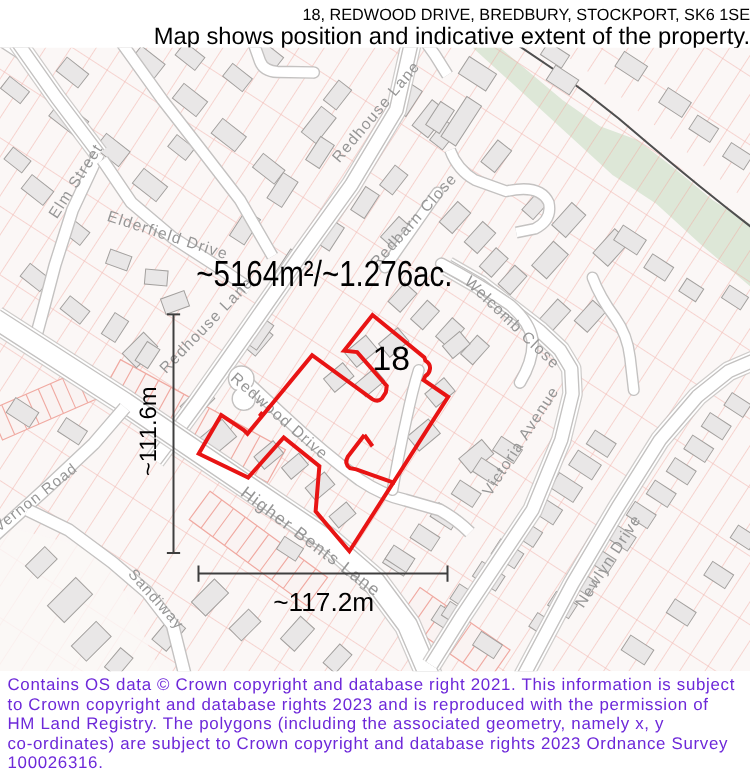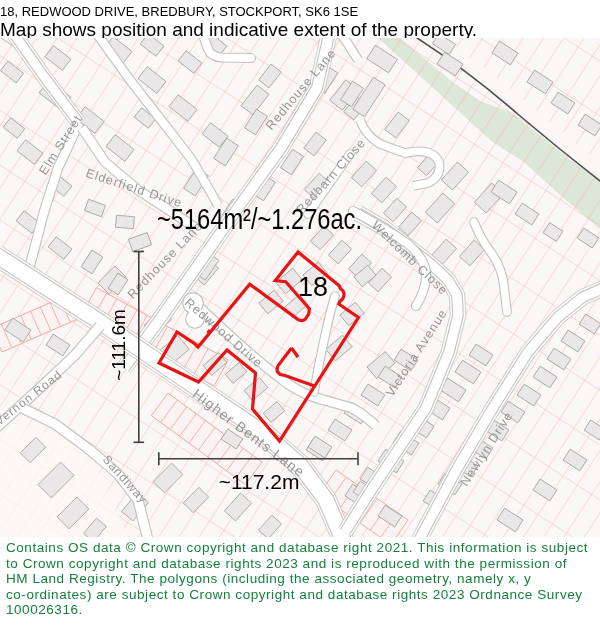--- a/index.html
+++ b/index.html
@@ -1,16 +1,16 @@
 <!DOCTYPE html>
 <html><head><meta charset="utf-8"><style>
 html,body{margin:0;padding:0;width:600px;height:625px;background:#fff;overflow:hidden;}
 body{font-family:"Liberation Sans",sans-serif;position:relative;}
-.hdr{position:absolute;left:0;width:600px;text-align:left;color:#000;}
-.ftr{position:absolute;left:6px;width:594px;color:#15803d;font-size:13.5px;letter-spacing:0.55px;line-height:15.6px;white-space:nowrap;}
+.hdr{position:absolute;left:0;width:600px;text-align:right;color:#000;}
+.ftr{position:absolute;left:6px;width:594px;color:#6d28d9;font-size:13.5px;letter-spacing:0.55px;line-height:15.6px;white-space:nowrap;}
 </style></head>
 <body>
 
 <div class="hdr" style="top:4px;font-size:13px;">18, REDWOOD DRIVE, BREDBURY, STOCKPORT, SK6 1SE</div>
 
 <div class="hdr" style="top:19px;font-size:19px;">Map shows position and indicative extent of the property.</div>
 <svg width="600" height="499" viewBox="0 38 600 499" style="position:absolute;top:38px;left:0" font-family="Liberation Sans, sans-serif">
 
 <rect x="0" y="38" width="600" height="499" fill="#fbf7f6"></rect>
 <defs>

